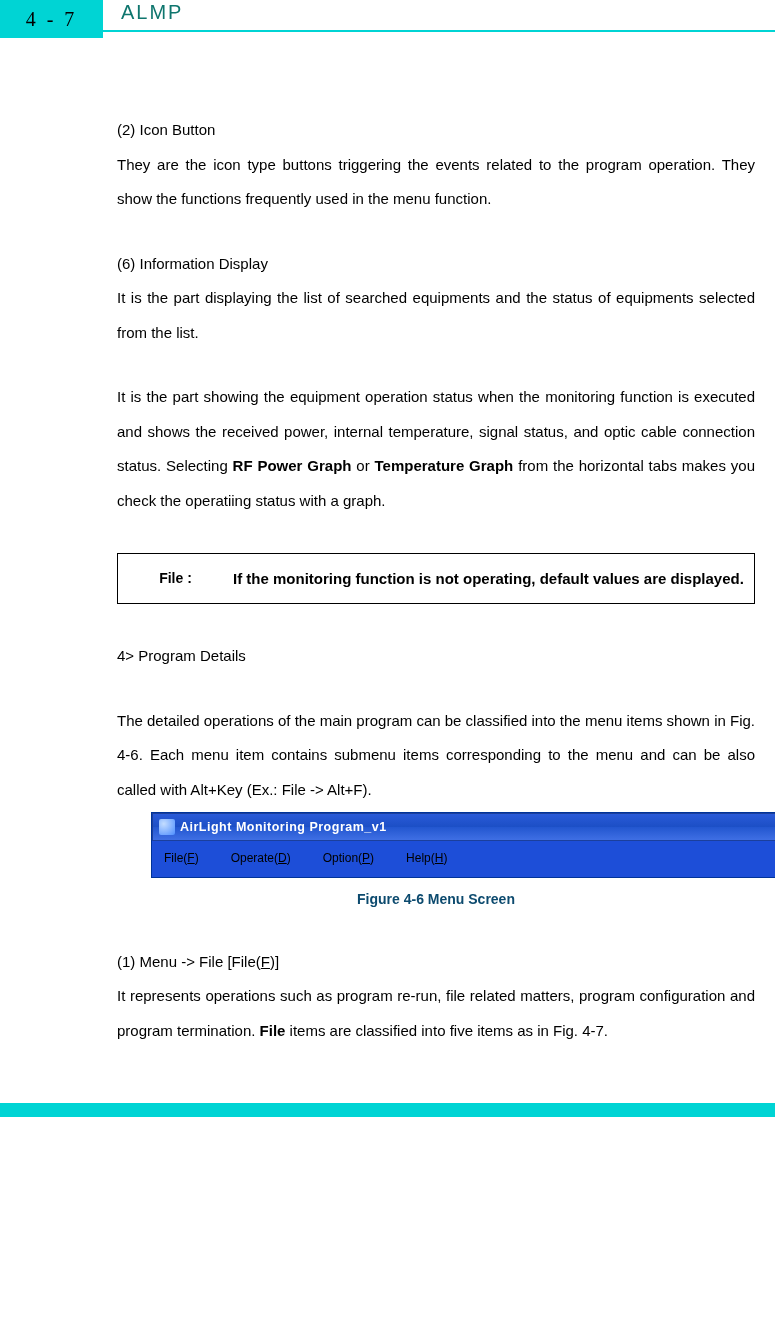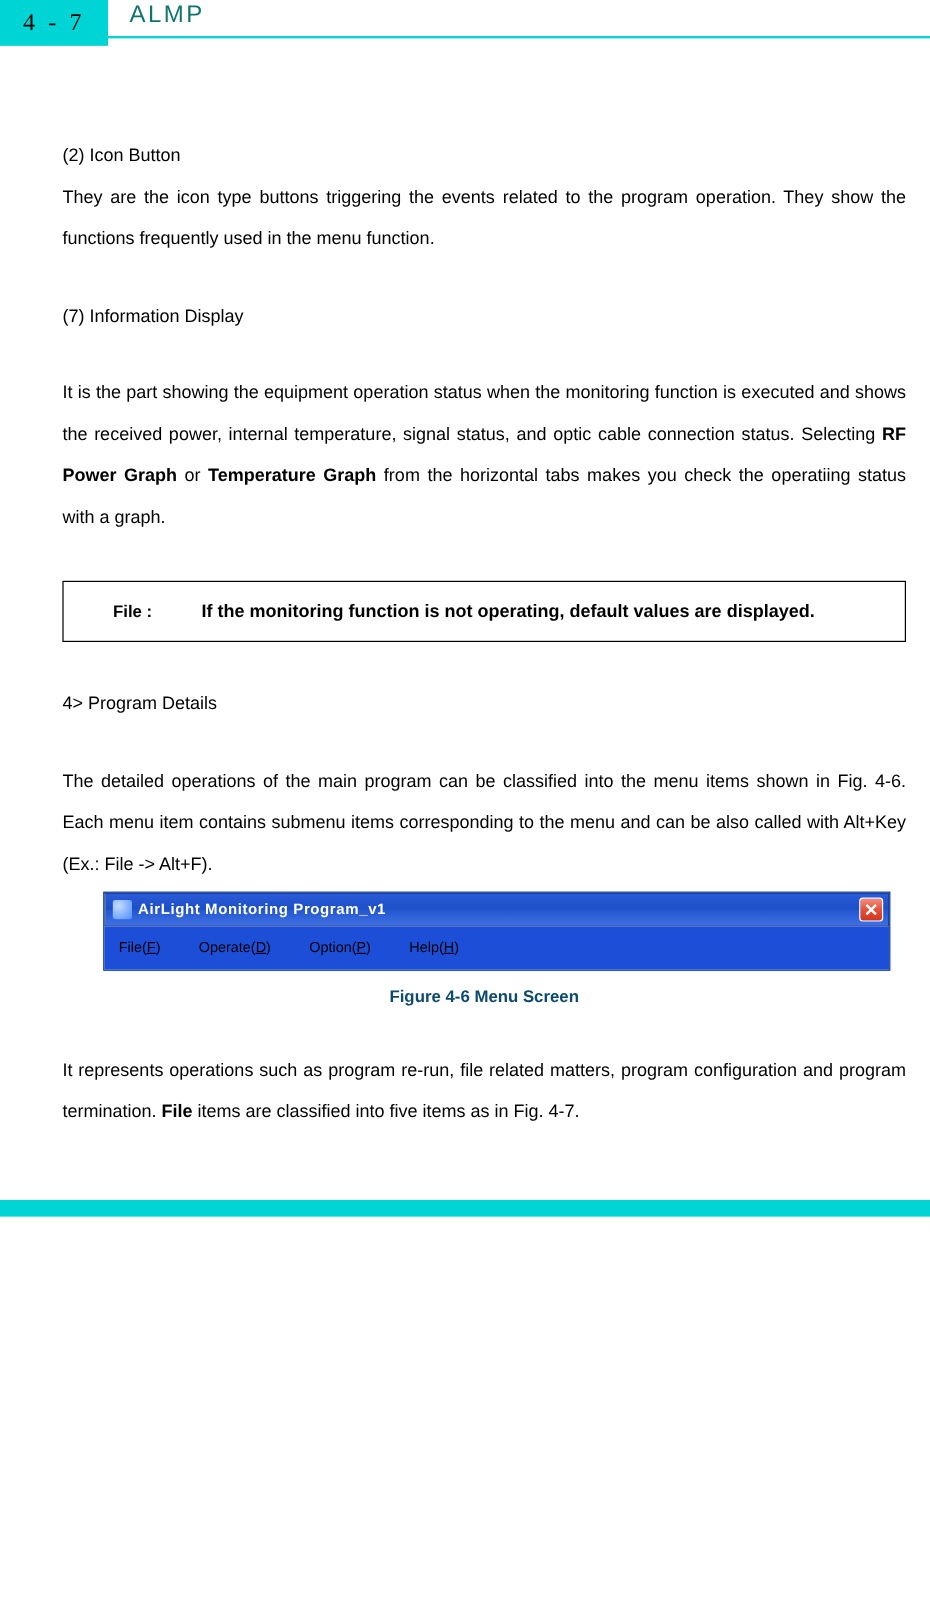--- a/index.html
+++ b/index.html
@@ -15,21 +15,21 @@
     }
     .header-bar {
       display: flex;
       align-items: stretch;
       height: 38px;
       position: relative;
     }
     .page-number-box {
       background: #00d4d4;
       color: #000;
-      width: 90px;
+      width: 103px;
       height: 100%;
       display: flex;
       align-items: center;
       justify-content: center;
       font-size: 20px;
       font-family: Georgia, serif;
       letter-spacing: 3px;
       border: 2px solid #00d4d4;
     }
     .header-title-row {
@@ -42,21 +42,21 @@
       position: relative;
       top: -6px;
     }
     .header-title {
       font-size: 20px;
       letter-spacing: 2px;
       color: #0f766e;
       font-family: Arial, sans-serif;
     }
     .content {
-      padding: 75px 20px 40px 52px;
+      padding: 75px 20px 40px 117px;
       font-size: 15px;
       line-height: 2.3;
       color: #000;
     }
     .content p {
       text-align: justify;
       margin-bottom: 0;
     }
     .section-gap {
       height: 30px;
@@ -171,21 +171,22 @@
   </div>
 </div>
 
 <div class="content">
 
   <p>(2) Icon Button</p>
   <p>They are the icon type buttons triggering the events related to the program operation. They show the functions frequently used in the menu function.</p>
 
   <div class="section-gap"></div>
 
-  <p>(7) Information Display</p>
+  <p>(6) Information Display</p>
+  <p>It is the part displaying the list of searched equipments and the status of equipments selected from the list.</p>
 
   <div class="section-gap"></div>
 
   <p>
     <span>It is the part showing the equipment operation status when the monitoring function is executed and shows the received power, internal temperature, signal status, and optic cable connection status. Selecting </span><b>RF Power Graph</b><span> or </span><b>Temperature Graph</b><span> from the horizontal tabs makes you check the operatiing status with a graph.</span>
   </p>
 
   <div class="section-gap" style="height:20px"></div>
 
   <div class="note-box">
@@ -221,18 +222,21 @@
         <span class="menubar-item"><span>Help(</span><span class="u">H</span><span>)</span></span>
       </div>
     </div>
   </div>
 
   <div class="figure-caption">Figure 4-6 Menu Screen</div>
 
   <div class="section-gap"></div>
 
   <p>
+    <span>(1) Menu -&gt; File [File(</span><span class="u">F</span><span>)]</span>
+  </p>
+  <p>
     <span>It represents operations such as program re-run, file related matters, program configuration and program termination. </span><b>File</b><span> items are classified into five items as in Fig. 4-7.</span>
   </p>
 
 </div>
 
 <div class="footer-bar"></div>
 
 </body></html>

